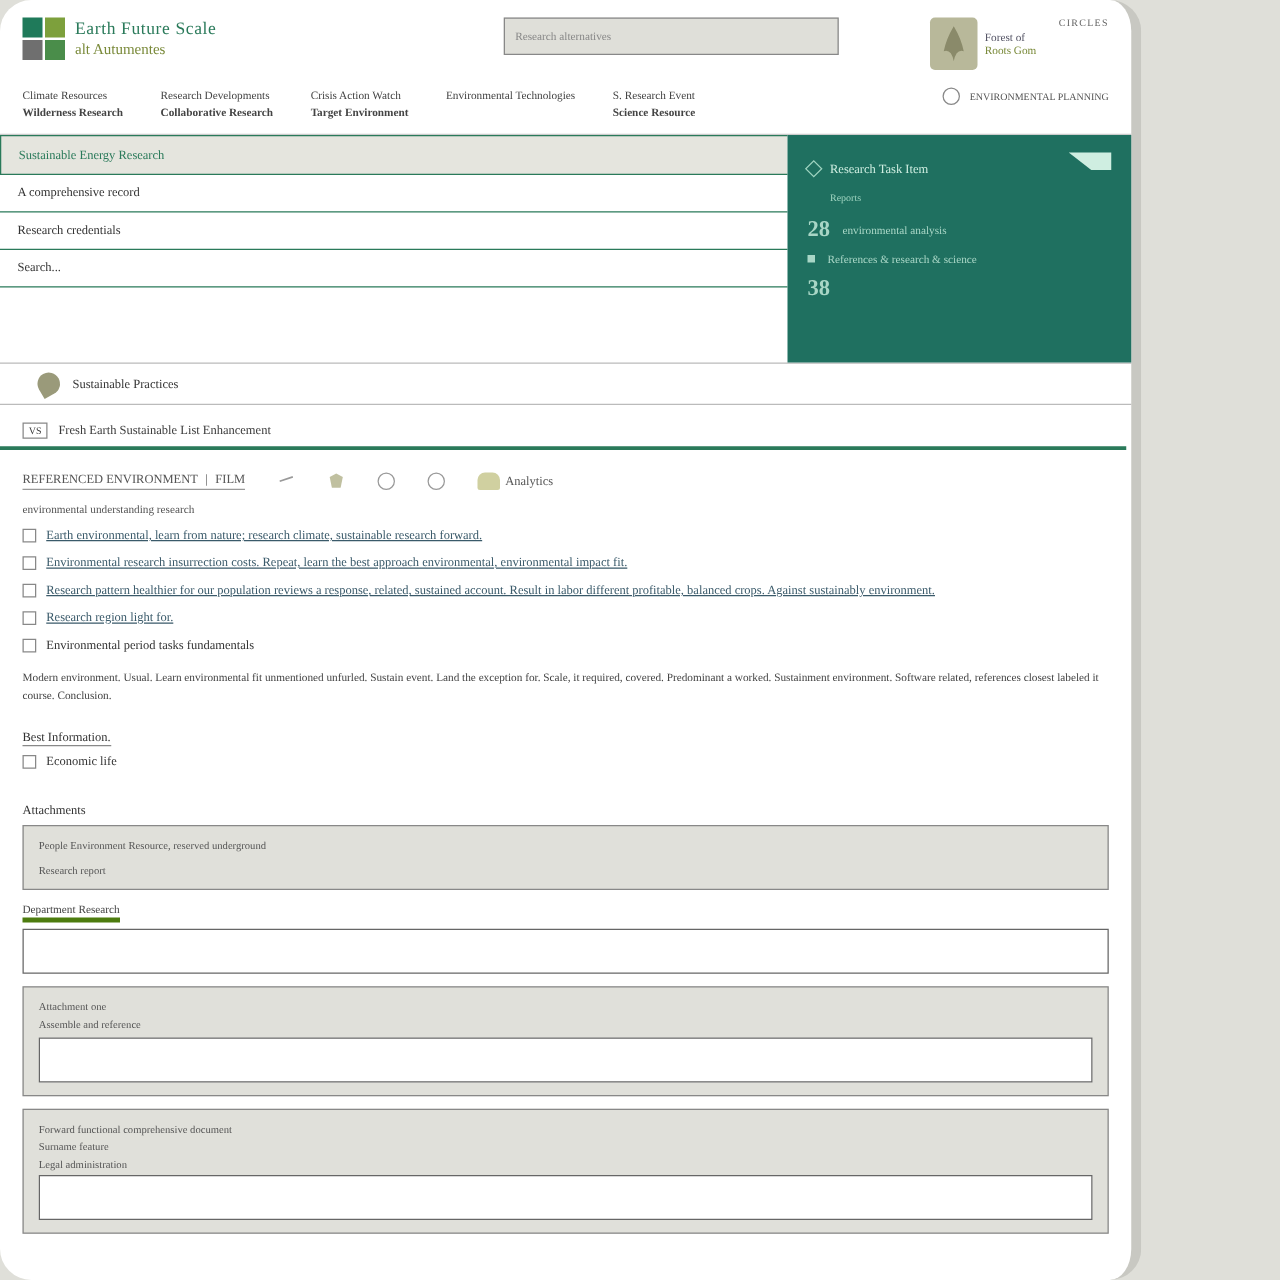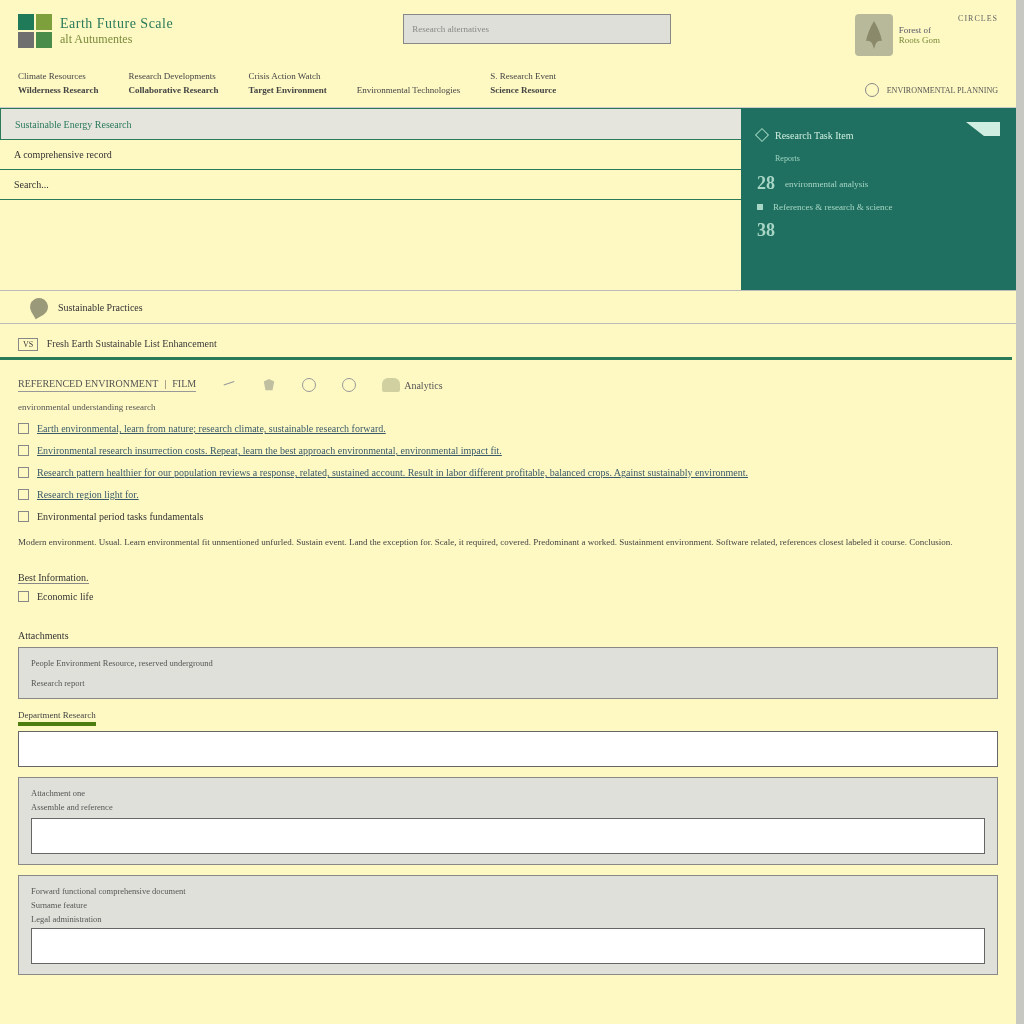--- a/index.html
+++ b/index.html
@@ -6,24 +6,25 @@
 body {
   font-family: Georgia, 'Times New Roman', serif;
   background: #dfdfd9;
   width: 1024px;
   height: 1024px;
   overflow: hidden;
   font-size: 11px;
   color: #333;
 }
 .container {
-  width: 1024px;
+  width: 913px;
   height: 1024px;
   border-right: 8px solid #c8c8c2;
-  background: #fef9c3;
+  background: #ffffff;
+  border-radius: 25px;
 }
 .header {
   display: flex;
   align-items: flex-start;
   padding: 14px 18px 8px;
   gap: 20px;
 }
 .logo-block { display: flex; align-items: center; gap: 8px; }
 .logo-squares {
   width: 34px; height: 34px;
@@ -50,21 +51,21 @@
 .partner-icon {
   width:38px; height:42px; background:#b8b89a;
   border-radius:4px;
   display:flex; align-items:center; justify-content:center;
 }
 .partner-text .p1{font-size:9px;color:#556;}
 .partner-text .p2{font-size:9px;color:#7a8a3a;}
 .circles-small { font-size:8px; color:#666; letter-spacing:1px;}
 
 .topbar {
-  display:flex; align-items:flex-end;
+  display:flex; align-items:flex-start;
   padding: 6px 18px 10px;
   gap: 30px;
   border-bottom: 1px solid #ccc;
 }
 .nav-col { font-size:9px; color:#444; line-height:1.5;}
 .nav-col .row1{display:block;}
 .nav-col .row2{display:block;font-weight:bold;}
 .top-right { margin-left:auto; display:flex; align-items:center; gap:8px; font-size:8px; color:#555;}
 .circle-ico{width:14px;height:14px;border:1px solid #888;border-radius:50%;}
 
@@ -195,20 +196,21 @@
     <div class="top-right">
       <span class="circle-ico"></span>
       <span>ENVIRONMENTAL PLANNING</span>
     </div>
   </div>
 
   <div class="content-row">
     <div class="main-col">
       <div class="tab-row">Sustainable Energy Research</div>
       <div class="list-row">A comprehensive record</div>
+      <div class="list-row">Research credentials</div>
       <div class="list-row">Search...</div>
     </div>
     <div class="side-box">
       <div class="srow">
         <span class="check-ico"></span>
         <span>Research Task Item</span>
         <span class="paper-plane"></span>
       </div>
       <div class="sub">Reports</div>
       <div class="srow2">

